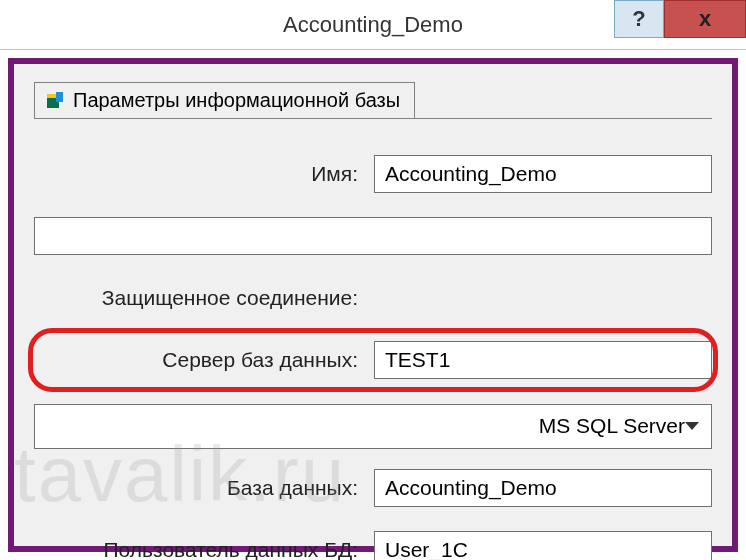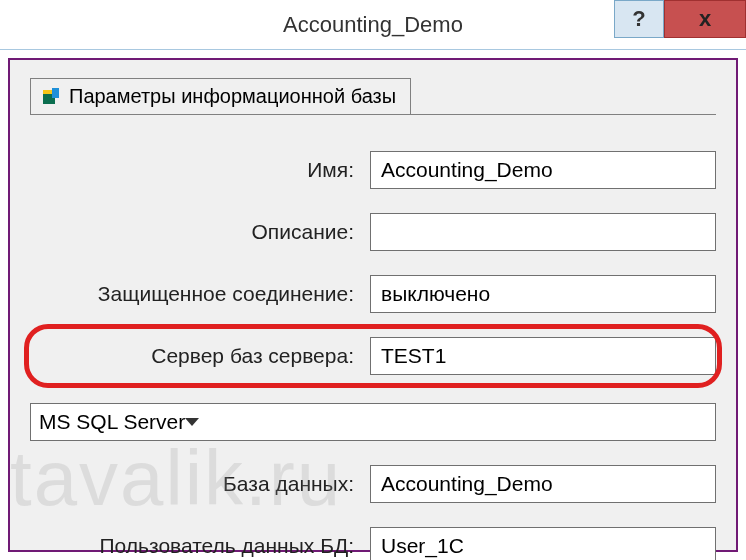--- a/index.html
+++ b/index.html
@@ -52,21 +52,21 @@
     border: 1px solid #a03030;
     display: flex;
     align-items: center;
     justify-content: center;
     font-size: 22px;
     font-weight: bold;
     color: #222;
     cursor: pointer;
   }
   .client-area {
-    border: 2px solid #701a75;
+    border: 6px solid #701a75;
     margin: 8px;
     height: 494px;
     background: #f0f0f0;
     position: relative;
     padding-top: 18px;
   }
   .tab-container {
     margin: 0 20px;
     position: relative;
   }
@@ -119,29 +119,29 @@
     height: 38px;
     border: 1px solid #707070;
     background: #fff;
     padding: 4px 10px;
     font-size: 21px;
     font-family: inherit;
     outline: none;
   }
   .row-select {
     flex: 1;
-    height: 38px;
+    height: 45px;
     border: 1px solid #707070;
     background: #fff;
     padding: 4px 8px;
     font-size: 21px;
     font-family: inherit;
     display: flex;
     align-items: center;
-    justify-content: flex-start;
+    justify-content: flex-end;
     cursor: pointer;
   }
   .highlight-ring {
     position: absolute;
     border: 5px solid #e02020;
     border-radius: 24px;
     pointer-events: none;
     left: -6px;
     right: -6px;
     top: -6px;
@@ -194,32 +194,30 @@
   </div>
 
   <div class="form-area">
 
     <div class="row">
       <div class="row-label">Имя:</div>
       <input class="row-input" value="Accounting_Demo" style="">
     </div>
 
     <div class="row">
-      <div class="row-label">Описание:</div>
       <input class="row-input" value="" style="">
     </div>
 
     <div class="row">
       <div class="row-label">Защищенное соединение:</div>
-      <input class="row-input" value="выключено" style="">
     </div>
 
     <div class="row" style="margin-bottom:14px;">
       <div class="highlight-ring"></div>
-      <div class="row-label">Сервер баз сервера:</div>
+      <div class="row-label">Сервер баз данных:</div>
       <input class="row-input" value="TEST1" style="">
     </div>
 
     <div class="row">
       <div class="row-select">
         <span>MS SQL Server</span>
         <span class="caret-down"></span>
       </div>
     </div>
 

